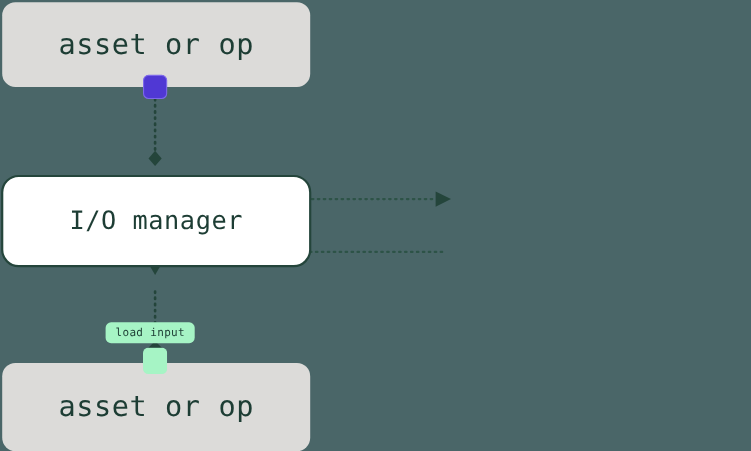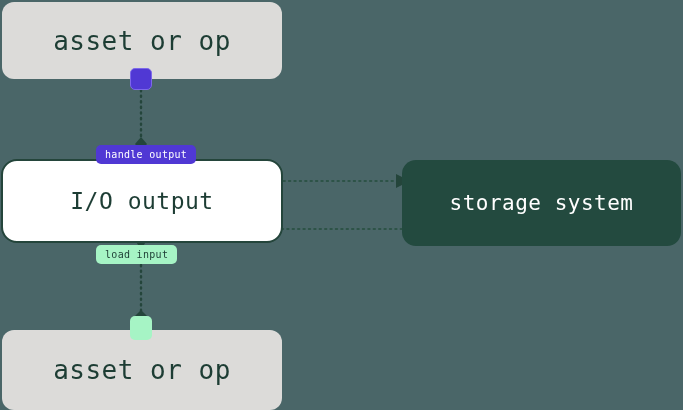--- a/index.html
+++ b/index.html
@@ -68,20 +68,21 @@
     padding: 0 9px;
     height: 19px;
   }
   .label-output {
     background: #5038d4;
     color: #ffffff;
   }
   .label-input {
     background: #a6f4c5;
     color: #1d3d34;
+    margin-top: 48px;
   }
   #label-handle-output { left: 96px; top: 145px; }
   #label-load-input    { left: 96px; top: 245px; }
 
   
   .port {
     position: absolute;
     box-sizing: border-box;
     border-radius: 5px;
   }
@@ -139,35 +140,29 @@
 
     <path class="edge-path" d="M141,265 L141,312"></path>
     <polygon class="edge-diamond" points="141,310 148,317 141,324 134,317"></polygon>
   </svg>
 
   <div class="node node-asset" id="asset-top">
     <span>asset or op</span>
   </div>
 
   <div class="node node-iomanager" id="io-manager">
-    <span>I/O output</span>
+    <span>I/O manager</span>
   </div>
 
-  <div class="node node-storage" id="storage">
-    <span>storage system</span>
-  </div>
 
   <div class="node node-asset" id="asset-bottom">
     <span>asset or op</span>
   </div>
 
   <div class="port" id="port-out"></div>
   <div class="port" id="port-in"></div>
 
-  <div class="edge-label label-output" id="label-handle-output">
-    <span>handle output</span>
-  </div>
 
   <div class="edge-label label-input" id="label-load-input">
     <span>load input</span>
   </div>
 
 </div>
 
 </body></html>

